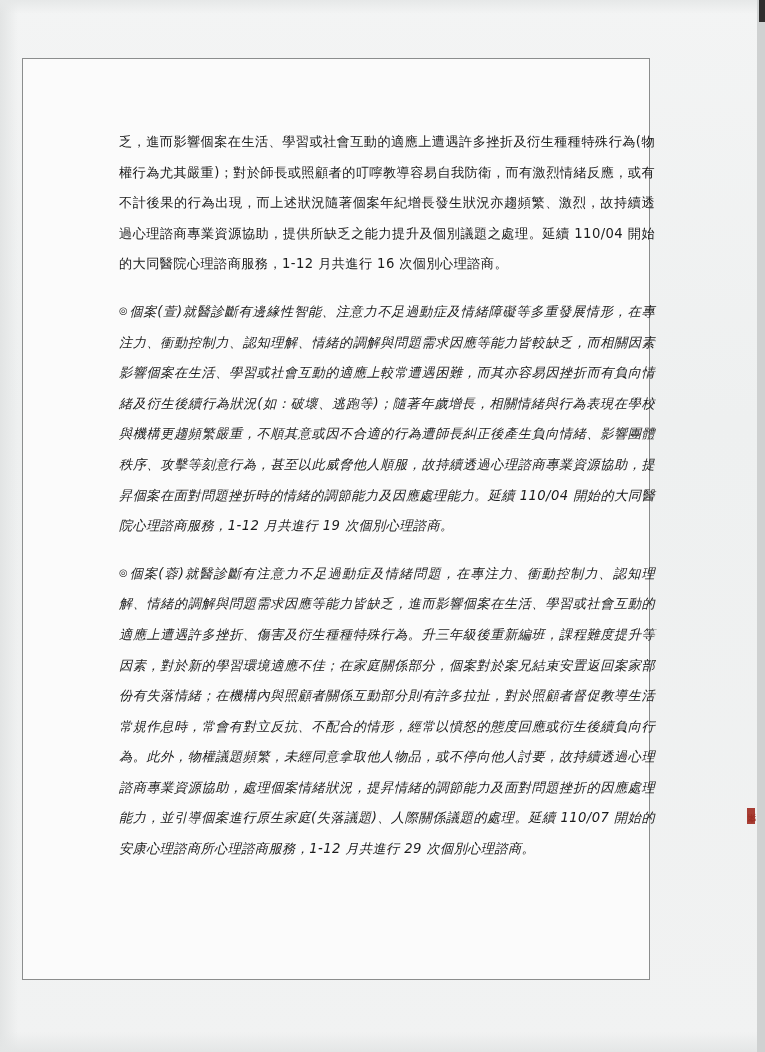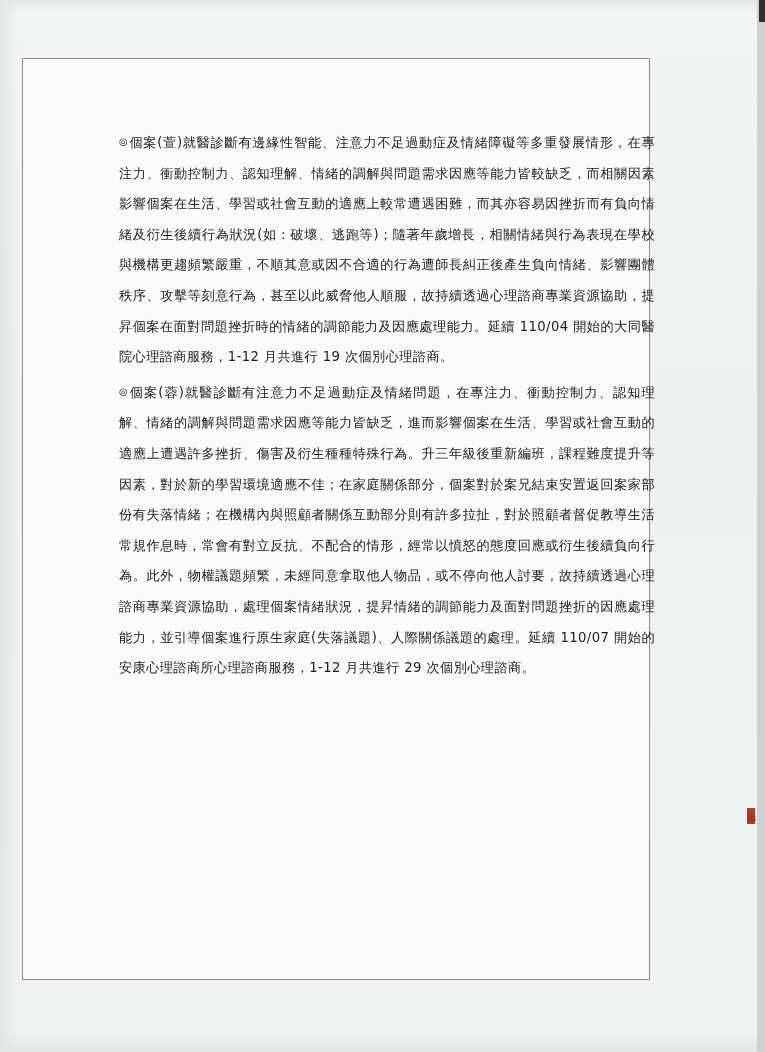--- a/index.html
+++ b/index.html
@@ -85,21 +85,22 @@
     color: #1b1b1b;
     letter-spacing: 0.4px;
     text-align: justify;
   }
 
   .para {
     margin: 0;
     text-indent: 0;
   }
   .para + .para {
-    margin-top: 4px;
+    margin-top: 16px;
+    font-style: italic;
   }
 
   .bullet-mark {
     font-size: 10px;
     vertical-align: 2px;
     margin-right: 1px;
   }
 
   .page-number {
     position: absolute;
@@ -159,18 +160,19 @@
   <div class="binding-strip">
     <div class="binding-dark"></div>
   </div>
 
   <div class="margin-stamp-red"></div>
   <div class="margin-stamp">影本</div>
   <div class="margin-scribble"></div>
 
   <div class="doc-frame">
     <div class="doc-body">
+      <p class="para"><span>乏，進而影響個案在生活、學習或社會互動的適應上遭遇許多挫折及衍生種種特殊行為(物權行為尤其嚴重)；對於師長或照顧者的叮嚀教導容易自我防衛，而有激烈情緒反應，或有不計後果的行為出現，而上述狀況隨著個案年紀增長發生狀況亦趨頻繁、激烈，故持續透過心理諮商專業資源協助，提供所缺乏之能力提升及個別議題之處理。延續 110/04 開始的大同醫院心理諮商服務，1-12 月共進行 16 次個別心理諮商。</span></p>
       <p class="para"><span class="bullet-mark">◎</span><span>個案(萱)就醫診斷有邊緣性智能、注意力不足過動症及情緒障礙等多重發展情形，在專注力、衝動控制力、認知理解、情緒的調解與問題需求因應等能力皆較缺乏，而相關因素影響個案在生活、學習或社會互動的適應上較常遭遇困難，而其亦容易因挫折而有負向情緒及衍生後續行為狀況(如：破壞、逃跑等)；隨著年歲增長，相關情緒與行為表現在學校與機構更趨頻繁嚴重，不順其意或因不合適的行為遭師長糾正後產生負向情緒、影響團體秩序、攻擊等刻意行為，甚至以此威脅他人順服，故持續透過心理諮商專業資源協助，提昇個案在面對問題挫折時的情緒的調節能力及因應處理能力。延續 110/04 開始的大同醫院心理諮商服務，1-12 月共進行 19 次個別心理諮商。</span></p>
       <p class="para"><span class="bullet-mark">◎</span><span>個案(蓉)就醫診斷有注意力不足過動症及情緒問題，在專注力、衝動控制力、認知理解、情緒的調解與問題需求因應等能力皆缺乏，進而影響個案在生活、學習或社會互動的適應上遭遇許多挫折、傷害及衍生種種特殊行為。升三年級後重新編班，課程難度提升等因素，對於新的學習環境適應不佳；在家庭關係部分，個案對於案兄結束安置返回案家部份有失落情緒；在機構內與照顧者關係互動部分則有許多拉扯，對於照顧者督促教導生活常規作息時，常會有對立反抗、不配合的情形，經常以憤怒的態度回應或衍生後續負向行為。此外，物權議題頻繁，未經同意拿取他人物品，或不停向他人討要，故持續透過心理諮商專業資源協助，處理個案情緒狀況，提昇情緒的調節能力及面對問題挫折的因應處理能力，並引導個案進行原生家庭(失落議題)、人際關係議題的處理。延續 110/07 開始的安康心理諮商所心理諮商服務，1-12 月共進行 29 次個別心理諮商。</span></p>
     </div>
     <div class="page-number">10</div>
   </div>
 </div>
 
 </body></html>

